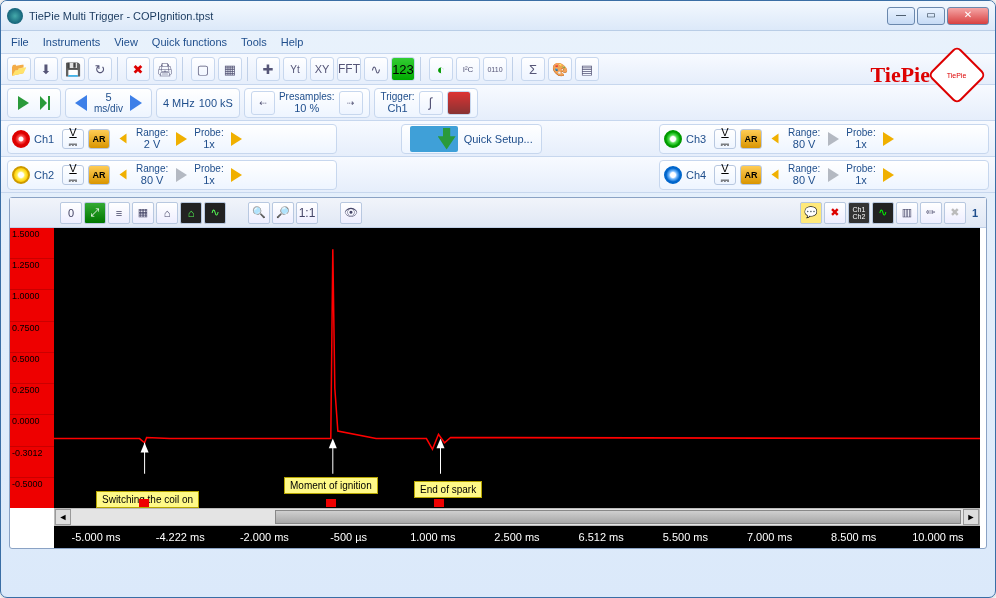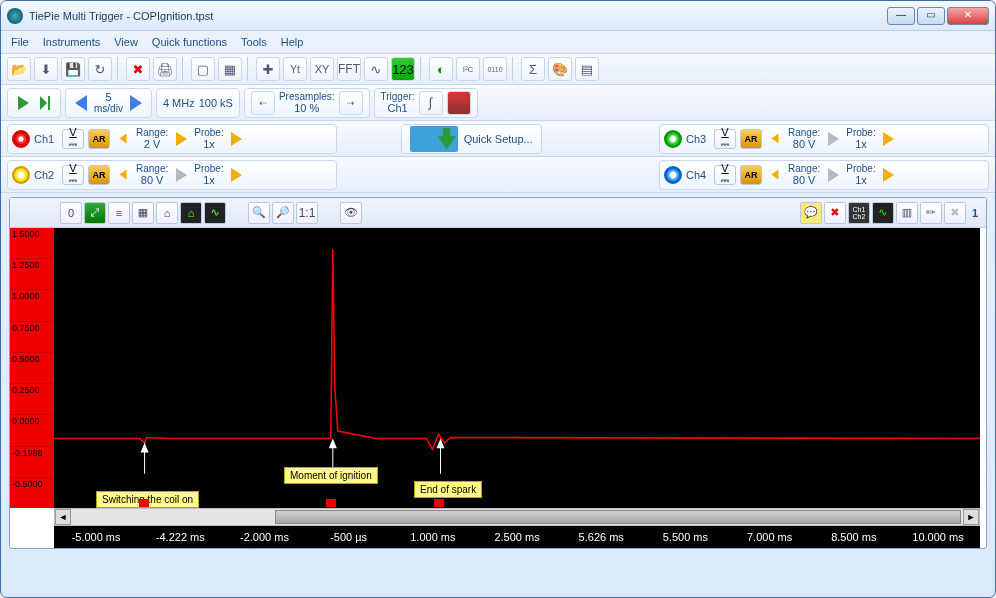--- a/index.html
+++ b/index.html
@@ -66,21 +66,21 @@
   .quick .qicon::after{content:"";position:absolute;right:2px;top:2px;width:18px;height:22px;background:#2a9a3a;clip-path:polygon(30% 0,70% 0,70% 40%,100% 40%,50% 100%,0 40%,30% 40%)}
 
   
   .grapharea{position:relative;margin:4px 8px 8px 8px;height:352px;border:1px solid #8aa2c4;border-radius:3px;background:#fff;display:flex;flex-direction:column}
   .yaxis{position:absolute;left:0;top:30px;bottom:40px;width:60px;background:#e00;display:flex;flex-direction:column}
   .ytick{flex:1;border-bottom:1px solid rgba(0,0,0,.15);font-size:9px;color:#000;padding:1px 2px}
   .ytick:first-child{background:#e00;color:#000}
   .canvas{position:absolute;left:44px;top:30px;right:6px;bottom:40px;background:#000}
   .canvas svg{width:100%;height:100%}
   .anno{position:absolute;background:#fff987;border:1px solid #b6a500;padding:2px 5px;font-size:10px;white-space:nowrap}
-  .xaxis{position:absolute;left:44px;right:6px;bottom:0;height:22px;background:#000;color:#fff;display:flex;justify-content:space-between;align-items:center;padding:0 0;font-size:9px}
+  .xaxis{position:absolute;left:44px;right:6px;bottom:0;height:22px;background:#000;color:#fff;display:flex;justify-content:flex-end;align-items:center;padding:0 0;font-size:9px}
   .xaxis span{flex:1;text-align:center}
   .scrollbar{position:absolute;left:44px;right:6px;bottom:22px;height:18px;background:#e4e4e4;border:1px solid #bbb}
   .scrollbar .thumb{position:absolute;top:1px;left:220px;right:18px;height:14px;background:linear-gradient(#cfcfcf,#a8a8a8);border:1px solid #888}
   .scrollbar .arrow{position:absolute;top:0;width:16px;height:16px;background:#ddd;border:1px solid #999;text-align:center;font-size:9px;line-height:14px}
   .scrollbar .arrow.l{left:0}
   .scrollbar .arrow.r{right:0}
 
   
   .gtoolbar{height:30px;display:flex;align-items:center;gap:2px;padding:2px 4px;background:linear-gradient(#f1f4fa,#e0e8f5);border-bottom:1px solid #c0d0e8}
   .gbtn{width:22px;height:22px;border:1px solid #b8c8e0;border-radius:2px;background:linear-gradient(#fff,#eef);
@@ -132,20 +132,26 @@
     <div class="sep"></div>
     <div class="btn" style="color:#090">◐</div>
     <div class="btn" style="font-size:8px">I²C</div>
     <div class="btn" style="font-size:7px">0110</div>
     <div class="sep"></div>
     <div class="btn">Σ</div>
     <div class="btn">🎨</div>
     <div class="btn">▤</div>
   </div>
 
+  <div class="brand">
+    <span class="brand-text">TiePie</span>
+    <div class="brand-logo">
+        <span>TiePie</span>
+      </div>
+  </div>
 
   <div class="tb2">
     <div class="grp">
       <div class="nav">
           <div class="tri play"></div>
         </div>
       <div class="nav">
           <div class="tri play" style="border-left-width:7px"></div>
           <div style="width:2px;height:14px;background:#2a9a3a;margin-left:1px"></div>
         </div>
@@ -326,58 +332,58 @@
     </div>
 
     <div class="yaxis">
       <div class="ytick">1.5000</div>
       <div class="ytick">1.2500</div>
       <div class="ytick">1.0000</div>
       <div class="ytick">0.7500</div>
       <div class="ytick">0.5000</div>
       <div class="ytick">0.2500</div>
       <div class="ytick">0.0000</div>
-      <div class="ytick">-0.1988</div>
+      <div class="ytick">-0.3012</div>
       <div class="ytick" style="border-bottom:none">-0.5000</div>
     </div>
 
     <div class="canvas">
       <svg viewBox="0 0 920 262" preserveAspectRatio="none">
 
         <path d="M0 197 L85 197 L90 201 L92 196 L115 197 L275 197 L277 20 L279 150 L282 190 L320 197
                  L370 197 L376 207 L382 193 L388 201 L394 196 L920 197" stroke="#ff0000" stroke-width="1.5" fill="none"></path>
 
         <line x1="90" y1="201" x2="90" y2="230" stroke="#fff" stroke-width="1"></line>
         <polygon points="90,201 86,210 94,210" fill="#fff"></polygon>
         <line x1="277" y1="200" x2="277" y2="230" stroke="#fff" stroke-width="1"></line>
         <polygon points="277,197 273,206 281,206" fill="#fff"></polygon>
         <line x1="384" y1="200" x2="384" y2="230" stroke="#fff" stroke-width="1"></line>
         <polygon points="384,197 380,206 388,206" fill="#fff"></polygon>
       </svg>
       <div class="anno" style="left:42px;bottom:0">Switching the coil on</div>
-      <div class="anno" style="left:230px;bottom:24px">Moment of ignition</div>
+      <div class="anno" style="left:230px;bottom:14px">Moment of ignition</div>
       <div class="anno" style="left:360px;bottom:10px">End of spark</div>
       <div class="flag" style="left:85px;bottom:1px"></div>
       <div class="flag" style="left:272px;bottom:1px"></div>
       <div class="flag" style="left:380px;bottom:1px"></div>
     </div>
 
     <div class="scrollbar">
       <div class="arrow l">◄</div>
       <div class="thumb"></div>
       <div class="arrow r">►</div>
     </div>
 
     <div class="xaxis">
       <span>-5.000 ms</span>
       <span>-4.222 ms</span>
       <span>-2.000 ms</span>
       <span>-500 µs</span>
       <span>1.000 ms</span>
       <span>2.500 ms</span>
-      <span>5.626 ms</span>
+      <span>6.512 ms</span>
       <span>5.500 ms</span>
       <span>7.000 ms</span>
       <span>8.500 ms</span>
       <span>10.000 ms</span>
     </div>
   </div>
 </div>
 
 </body></html>

